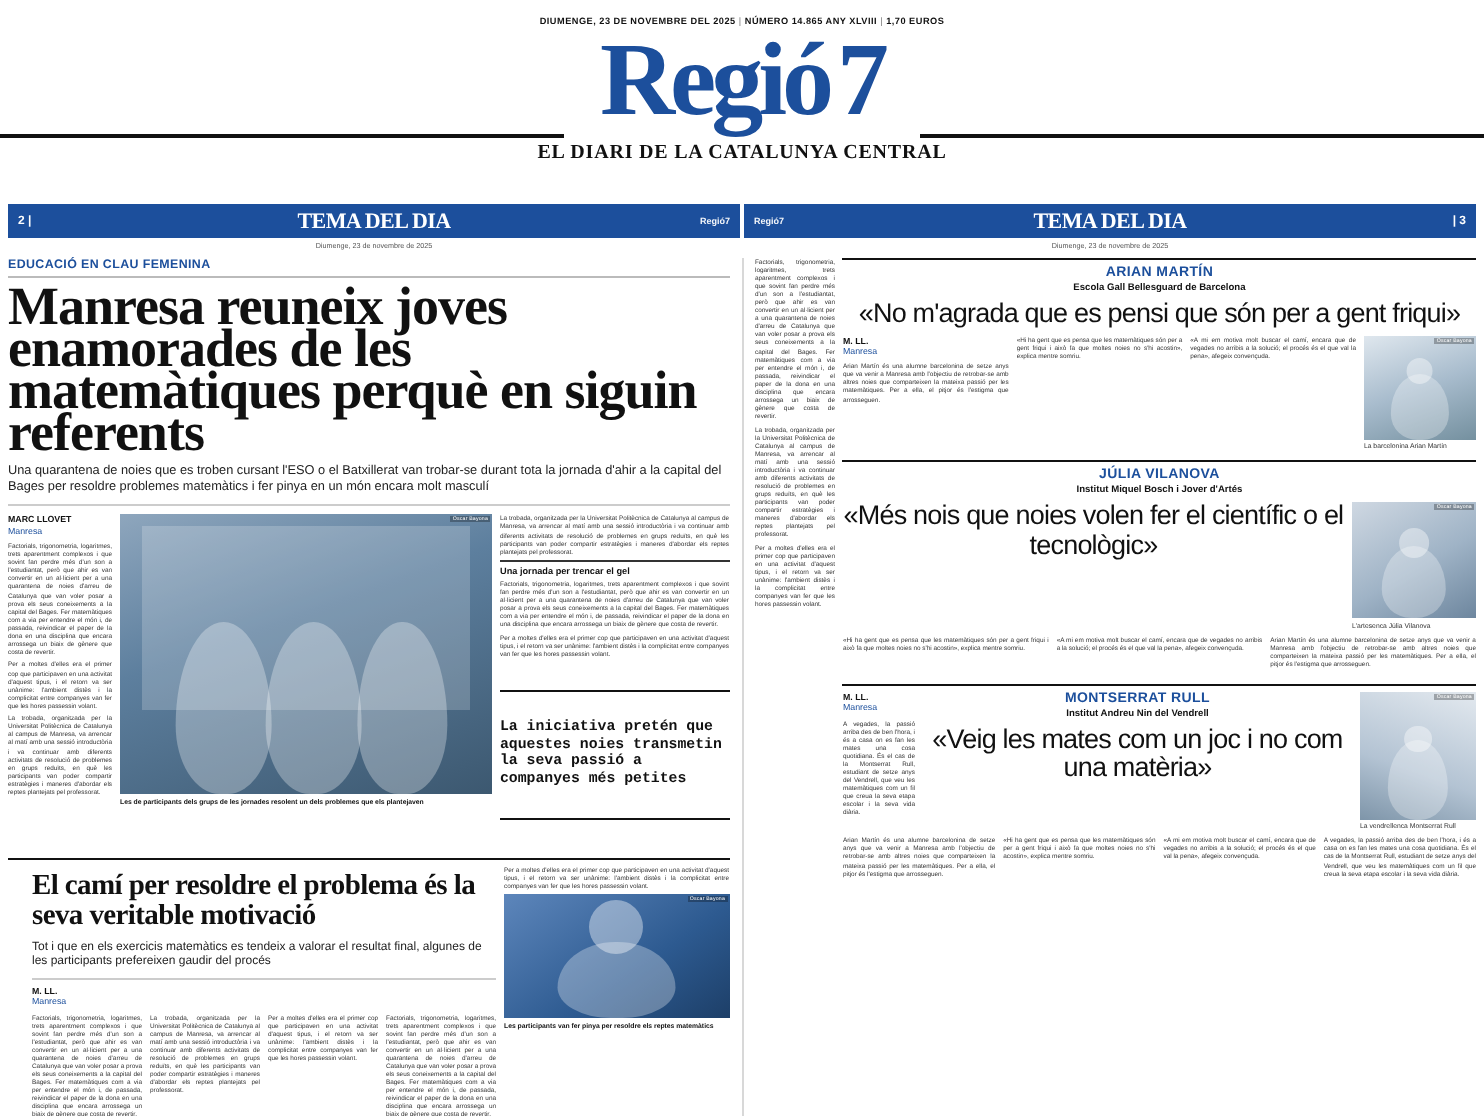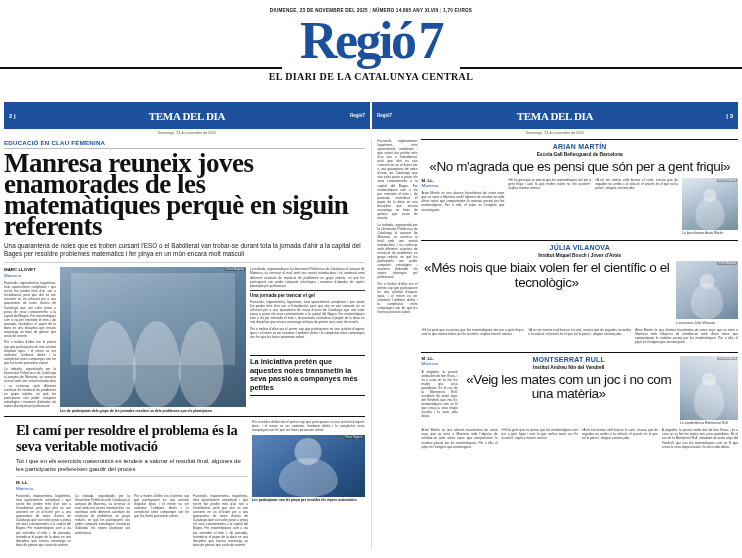--- a/index.html
+++ b/index.html
@@ -37,21 +37,21 @@
   .rule-right{right:0;width:282px;}
   .tagline{
     text-align:center;font-family:"Liberation Serif", serif;
     font-weight:bold;font-size:10px;letter-spacing:.4px;
     margin-top:4px;color:#111;background:#fff;position:relative;z-index:3;
   }
 
   
   .bars{display:flex;gap:2px;padding:0 4px;margin-top:6px;}
   .bar{
-    flex:1;background:#1c4f9c;color:#fff;height:27px;
+    flex:1;background:#1c4f9c;color:#fff;height:17px;
     display:flex;align-items:center;position:relative;
   }
   .bar .pg{font-size:6px;font-weight:bold;padding:0 5px;}
   .bar .bar-title{
     position:absolute;left:0;right:0;text-align:center;
     font-family:"Liberation Serif", serif;
     font-weight:bold;font-size:11px;letter-spacing:-.3px;
   }
   .bar .brand{font-size:4.5px;font-weight:bold;padding:0 5px;opacity:.95;}
   .bar.right{justify-content:space-between;}
@@ -97,24 +97,24 @@
   
   .body{font-size:3.2px;line-height:4.05px;text-align:justify;color:#333;
         -webkit-hyphens:auto;hyphens:auto;}
   .body p{margin:0 0 2.6px 0;}
   .body p:first-letter{}
   .xhead{font-size:4.6px;font-weight:bold;margin:0 0 2px 0;
          border-top:1px solid #333;padding-top:2px;}
 
   
   .pull{
-    font-family:Liberation Sans, sans-serif;
+    font-family:Liberation Mono, monospace;
     font-size:7.4px;line-height:8.6px;font-weight:bold;color:#111;
     border-top:1px solid #111;border-bottom:1px solid #111;
-    padding:2px 0;margin:16px 0;
+    padding:14px 0;margin:16px 0;
   }
 
   
   .photo{position:relative;background:#b9c4cf;overflow:hidden;}
   .credit{
     position:absolute;right:1px;top:1px;font-size:2.6px;color:#fff;
     background:rgba(0,0,0,.28);padding:0 1px;letter-spacing:.1px;
   }
   .cap{font-size:3.4px;line-height:4.2px;color:#333;padding-top:1.5px;}
   .cap b{color:#111;}
@@ -340,21 +340,21 @@
                 <div class="cap">La barcelonina Arian Martín</div>
               </div>
             </div>
           </div>
 
           <div class="iv">
             <div class="iv-name">JÚLIA VILANOVA</div>
             <div class="iv-school">Institut Miquel Bosch i Jover d'Artés</div>
             <div class="iv-row">
               <div style="flex:1;">
-                <div class="iv-quote">«Més nois que biaix volen fer el científic o el tecnològic»</div>
+                <div class="iv-quote">«Més nois que noies volen fer el científic o el tecnològic»</div>
               </div>
               <div style="flex:0 0 62px;">
                 <div class="photo ph-b" style="height:58px;">
                   <div class="head-dot"></div>
                   <div class="silhouette"></div>
                   <div class="credit">Oscar Bayona</div>
                 </div>
                 <div class="cap">L'artesenca Júlia Vilanova</div>
               </div>
             </div>

